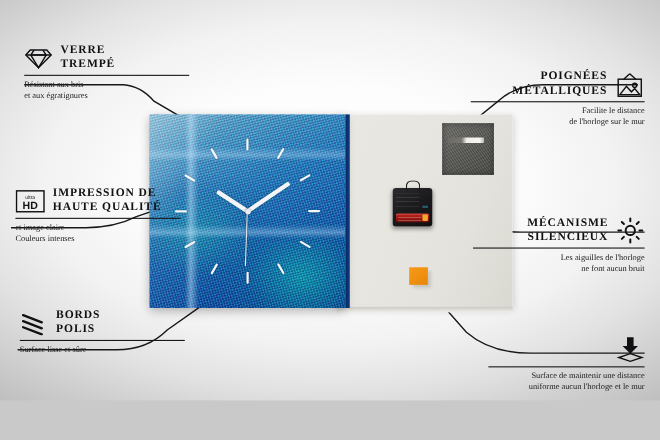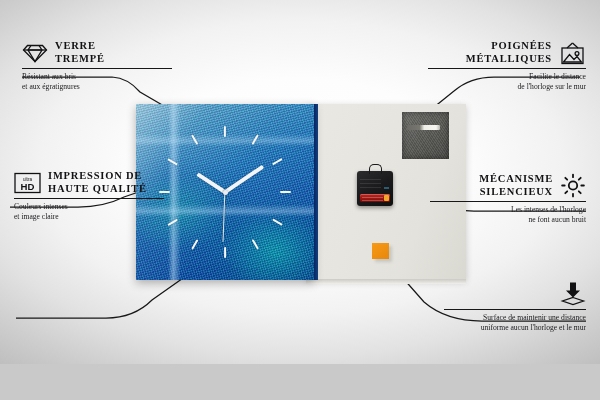--- a/index.html
+++ b/index.html
@@ -116,21 +116,21 @@
         border-radius:1.5px;box-shadow:0 1px 2px rgba(0,0,0,.35);}
   .hand-hour{width:4.2px;height:33px;margin-left:-2.1px;margin-top:-33px;}
   .hand-min{width:3.6px;height:46px;margin-left:-1.8px;margin-top:-46px;}
   .hand-sec{width:1.3px;height:50px;margin-left:-.65px;margin-top:-50px;background:#dfe6ec;}
   .hand-cap{position:absolute;left:50%;top:50%;width:5px;height:5px;margin:-2.5px 0 0 -2.5px;
             border-radius:50%;background:#e7edf2;box-shadow:0 0 2px rgba(0,0,0,.4);}
 
   
   .feature{position:absolute;width:190px;}
   .feat-head{display:flex;align-items:center;gap:7px;}
-  .feat-head.right{justify-content:flex-end;}
+  .feat-head.right{justify-content:flex-end;margin-top:24px;}
   .feat-title{
     font-family:"Liberation Serif", serif;
     font-size:10.5px;font-weight:bold;letter-spacing:.8px;color:#111114;
     line-height:12.5px;text-transform:uppercase;
   }
   .feature.left .feat-title{text-align:left;}
   .feature.right .feat-title{text-align:right;}
   .rule{height:1.15px;background:#17171a;margin:3px 0 3px;}
   .feat-sub{
     font-family:"Liberation Serif", serif;
@@ -237,24 +237,43 @@
           <text x="13.5" y="8.6" font-family="Liberation Sans, sans-serif" font-size="4.6" text-anchor="middle" fill="#111114">ultra</text>
           <text x="13.5" y="17.6" font-family="Liberation Sans, sans-serif" font-size="9.6" font-weight="bold" text-anchor="middle" fill="#111114">HD</text>
         </svg>
       </span>
       <div>
         <div class="feat-title">IMPRESSION DE</div>
         <div class="feat-title">HAUTE QUALITÉ</div>
       </div>
     </div>
     <div class="rule"></div>
+    <div class="feat-sub">et image claire</div>
     <div class="feat-sub">Couleurs intenses</div>
-    <div class="feat-sub">et image claire</div>
-  </div>
-
+  </div>
+
+  <div class="feature left" style="left:18px;top:281px;width:150px;">
+    <div class="feat-head">
+      <span class="ico">
+        <svg width="26" height="22" viewBox="0 0 26 22">
+          <g stroke="#111114" stroke-width="2.1" stroke-linecap="round">
+            <path d="M3,3.5 L20,10"></path>
+              <path d="M3,9 L20,15.5"></path>
+              <path d="M3,14.5 L20,21"></path>
+          </g>
+        </svg>
+      </span>
+      <div>
+        <div class="feat-title">BORDS</div>
+        <div class="feat-title">POLIS</div>
+      </div>
+    </div>
+    <div class="rule"></div>
+    <div class="feat-sub">Surface lisse et sûre</div>
+  </div>
 
   <div class="feature right" style="left:428px;top:40px;width:158px;">
     <div class="feat-head right">
       <div>
         <div class="feat-title">POIGNÉES</div>
         <div class="feat-title">MÉTALLIQUES</div>
       </div>
       <span class="ico">
         <svg width="27" height="24" viewBox="0 0 27 24">
           <g fill="none" stroke="#111114" stroke-width="1.3">
@@ -288,21 +307,21 @@
               <path d="M21.3,12.5 h2.6"></path>
             <path d="M5.3,4.8 l1.9,1.9"></path>
               <path d="M18.8,18.3 l1.9,1.9"></path>
             <path d="M20.7,4.8 l-1.9,1.9"></path>
               <path d="M7.2,18.3 l-1.9,1.9"></path>
           </g>
         </svg>
       </span>
     </div>
     <div class="rule"></div>
-    <div class="feat-sub">Les intenses de l'horloge</div>
+    <div class="feat-sub">Les aiguilles de l'horloge</div>
     <div class="feat-sub">ne font aucun bruit</div>
   </div>
 
   <div class="feature right" style="left:444px;top:281px;width:142px;">
     <div class="feat-head right">
       <span class="ico">
         <svg width="26" height="25" viewBox="0 0 26 25">
           <path d="M10,1.5 h6 v8 h4 l-7,7 l-7,-7 h4 Z" fill="#111114"></path>
           <g fill="none" stroke="#111114" stroke-width="1.3">
             <path d="M13,16.5 L23.5,20 L13,23.5 L2.5,20 Z"></path>

